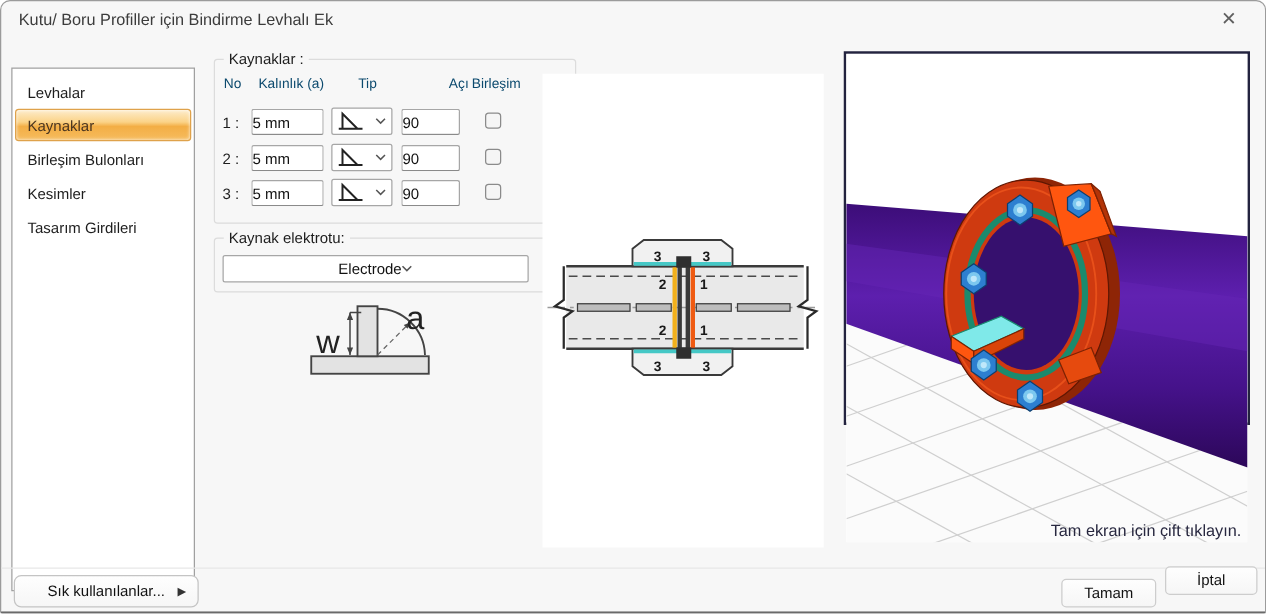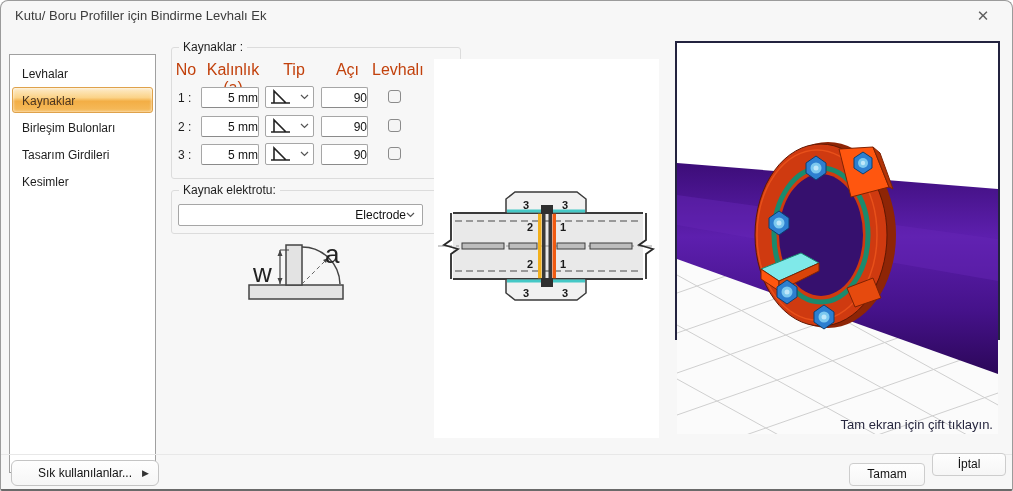--- a/index.html
+++ b/index.html
@@ -18,33 +18,33 @@
              font-size:12px; color:#1d1d1d; border:1px solid transparent; border-radius:3px; }
   .sb-item.selected { background:linear-gradient(#fdeccb, #fbd388 40%, #f3ae45 55%, #f6bc5e);
                       border:1px solid #dfa24b; box-shadow:inset 0 0 3px rgba(255,255,255,.9);
                       color:#4a3520; }
   
   .groupbox { position:absolute; border:1px solid #dcdcdc; border-radius:3px; }
   .groupbox .legend { position:absolute; top:-8px; left:7px; background:#f7f7f7; padding:0 4px;
                       font-size:12px; color:#1d1d1d; line-height:14px; }
   .gb-welds { left:170px; top:46px; width:290px; height:132px; }
   .gb-electrode { left:170px; top:189px; width:303px; height:44px; }
-  .hdr { position:absolute; font-size:16px; color:#c2410c; text-align:center; top:13px; }
+  .hdr { position:absolute; font-size:11px; color:#0c4a6e; text-align:center; top:13px; }
   .rowlbl { position:absolute; font-size:12px; color:#1d1d1d; }
   .tinput { position:absolute; height:21px; border:1px solid #a6a6a6; border-bottom-color:#8a8a8a;
             border-radius:2px; background:#fff; font-family:"Liberation Sans", sans-serif;
-            font-size:12px; text-align:right; color:#111; }
+            font-size:12px; text-align:left; color:#111; }
   .weld-dd { position:absolute; width:49px; height:22px; border:1px solid #a6a6a6; border-radius:2px;
              background:#fff; display:flex; align-items:center; justify-content:space-between;
              padding:0 4px; }
   .cbx { position:absolute; width:13px; height:13px; border:1px solid #8b8b8b; border-radius:3px;
          background:#f5f5f5; }
   .combo { position:absolute; left:6px; top:13px; width:245px; height:22px; border:1px solid #a6a6a6;
            border-radius:2px; background:#fff; display:flex; align-items:center;
-           justify-content:flex-end; padding:0 7px; font-size:12px; color:#111; }
+           justify-content:center; padding:0 7px; font-size:12px; color:#111; }
   
   .section-panel { position:absolute; left:433px; top:58px; width:225px; height:379px; background:#fff; }
   .viewport { position:absolute; left:674px; top:40px; width:325px; height:299px; background:#fff;
               border:2px solid #23233f; }
   .weldsym { position:absolute; left:240px; top:236px; width:108px; height:70px; }
   
   .footer-sep { position:absolute; left:0; top:453px; width:100%; height:1px; background:#e8e8e8; }
   .btn { position:absolute; background:linear-gradient(#fefefe,#f6f6f6); border:1px solid #cdcdcd;
          border-radius:4px; font-size:12px; color:#111; text-align:center; }
   .btn-fav { left:10px; top:459px; width:148px; height:26px; line-height:24px; border-radius:6px;
@@ -60,31 +60,31 @@
 
   <div class="titlebar">
     <div class="title">Kutu/ Boru Profiller için Bindirme Levhalı Ek</div>
     <div class="close-btn">✕</div>
   </div>
 
   <div class="sidebar">
     <div class="sb-item">Levhalar</div>
     <div class="sb-item selected">Kaynaklar</div>
     <div class="sb-item">Birleşim Bulonları</div>
+    <div class="sb-item">Kesimler</div>
     <div class="sb-item">Tasarım Girdileri</div>
-    <div class="sb-item">Kesimler</div>
   </div>
 
   <div class="groupbox gb-welds">
     <div class="legend">Kaynaklar :</div>
     <div class="hdr" style="left:2px;width:24px;">No</div>
     <div class="hdr" style="left:25px;width:72px;">Kalınlık (a)</div>
     <div class="hdr" style="left:97px;width:50px;">Tip</div>
-    <div class="hdr" style="left:148px;width:55px;">Açı</div>
-    <div class="hdr" style="left:200px;width:50px;">Levhalı</div>
+    <div class="hdr" style="left:148px;width:55px;text-align:right;">Açı</div>
+    <div class="hdr" style="left:200px;width:50px;">Birleşim</div>
 
     <div class="rowlbl" style="left:6px;top:43px;">1 :</div>
     <input class="tinput" style="left: 29px; top: 39px; width: 58px;" value="5 mm">
     <div class="weld-dd" style="left:93px;top:38px;">
       <svg width="21" height="16" viewBox="0 0 21 16">
           <path d="M1,14 H20 M4,14 V2 L16,14" fill="none" stroke="#222" stroke-width="1.6"></path>
         </svg>
       <svg width="9" height="6" viewBox="0 0 9 6">
           <path d="M1,1 L4.5,4.5 L8,1" fill="none" stroke="#555" stroke-width="1.2"></path>
         </svg>

